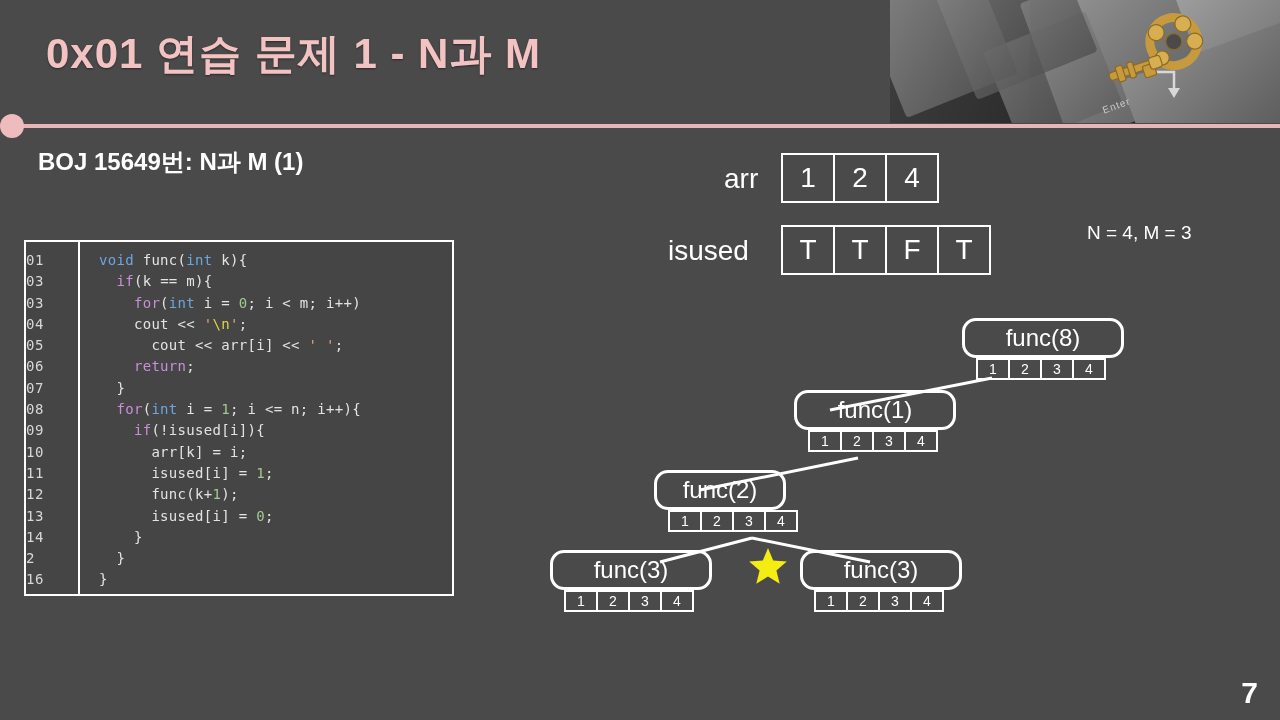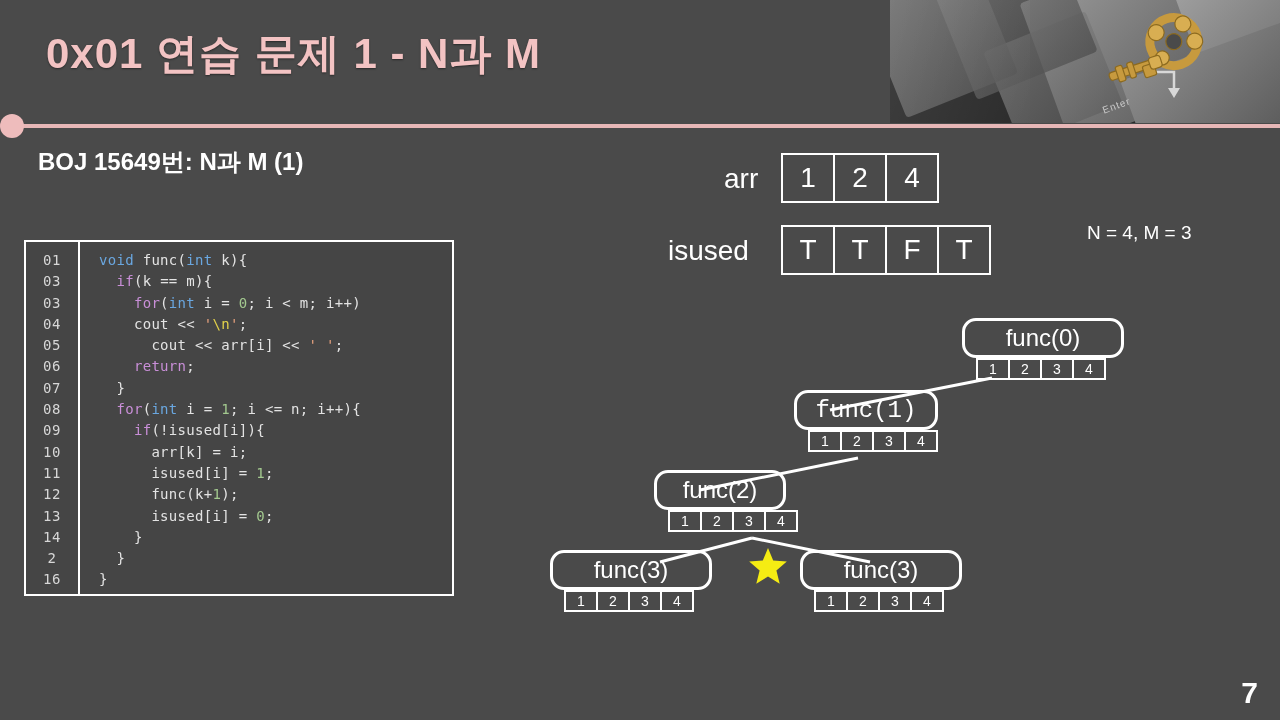--- a/index.html
+++ b/index.html
@@ -53,21 +53,21 @@
   }
 
   
   #code-block{
     position:absolute;left:24px;top:240px;width:430px;height:356px;
     border:2px solid #ffffff;background:#454545;box-sizing:border-box;
     display:flex;
   }
   #gutter{
     width:54px;flex:0 0 54px;border-right:2px solid #ffffff;box-sizing:border-box;
-    padding-top:8px;text-align:center;
+    padding-top:8px;
   }
   #gutter .ln{
     color:#d7d7d7;font-family:"DejaVu Sans Mono", monospace;font-size:14px;
     line-height:21.3px;letter-spacing:.5px;
   }
   #code-lines{flex:1;padding:8px 0 0 19px;}
   #code-lines .cl{
     font-family:"DejaVu Sans Mono", monospace;font-size:14px;line-height:21.3px;
     color:#e3e3e3;white-space:pre;letter-spacing:.3px;
   }
@@ -230,31 +230,31 @@
 
       <line x1="318" y1="158" x2="160" y2="190"></line>
 
       <line x1="212" y1="238" x2="120" y2="262"></line>
 
       <line x1="212" y1="238" x2="330" y2="262"></line>
     </g>
   </svg>
 
   <div class="node" style="left:422px;top:18px;">
-    <div class="node-box" style="width:162px;">func(0)</div>
+    <div class="node-box" style="width:162px;">func(8)</div>
     <div class="idx-row" style="margin-left:14px;">
         <div class="idx">1</div>
         <div class="idx">2</div>
         <div class="idx">3</div>
         <div class="idx">4</div>
       </div>
   </div>
 
   <div class="node" style="left:254px;top:90px;">
-    <div class="node-box" style="width:144px;font-family:Liberation Mono, monospace;">func(1)</div>
+    <div class="node-box" style="width:162px;">func(1)</div>
     <div class="idx-row" style="margin-left:14px;">
         <div class="idx">1</div>
         <div class="idx">2</div>
         <div class="idx">3</div>
         <div class="idx">4</div>
       </div>
   </div>
 
   <div class="node" style="left:114px;top:170px;">
     <div class="node-box" style="width:132px;">func(2)</div>

